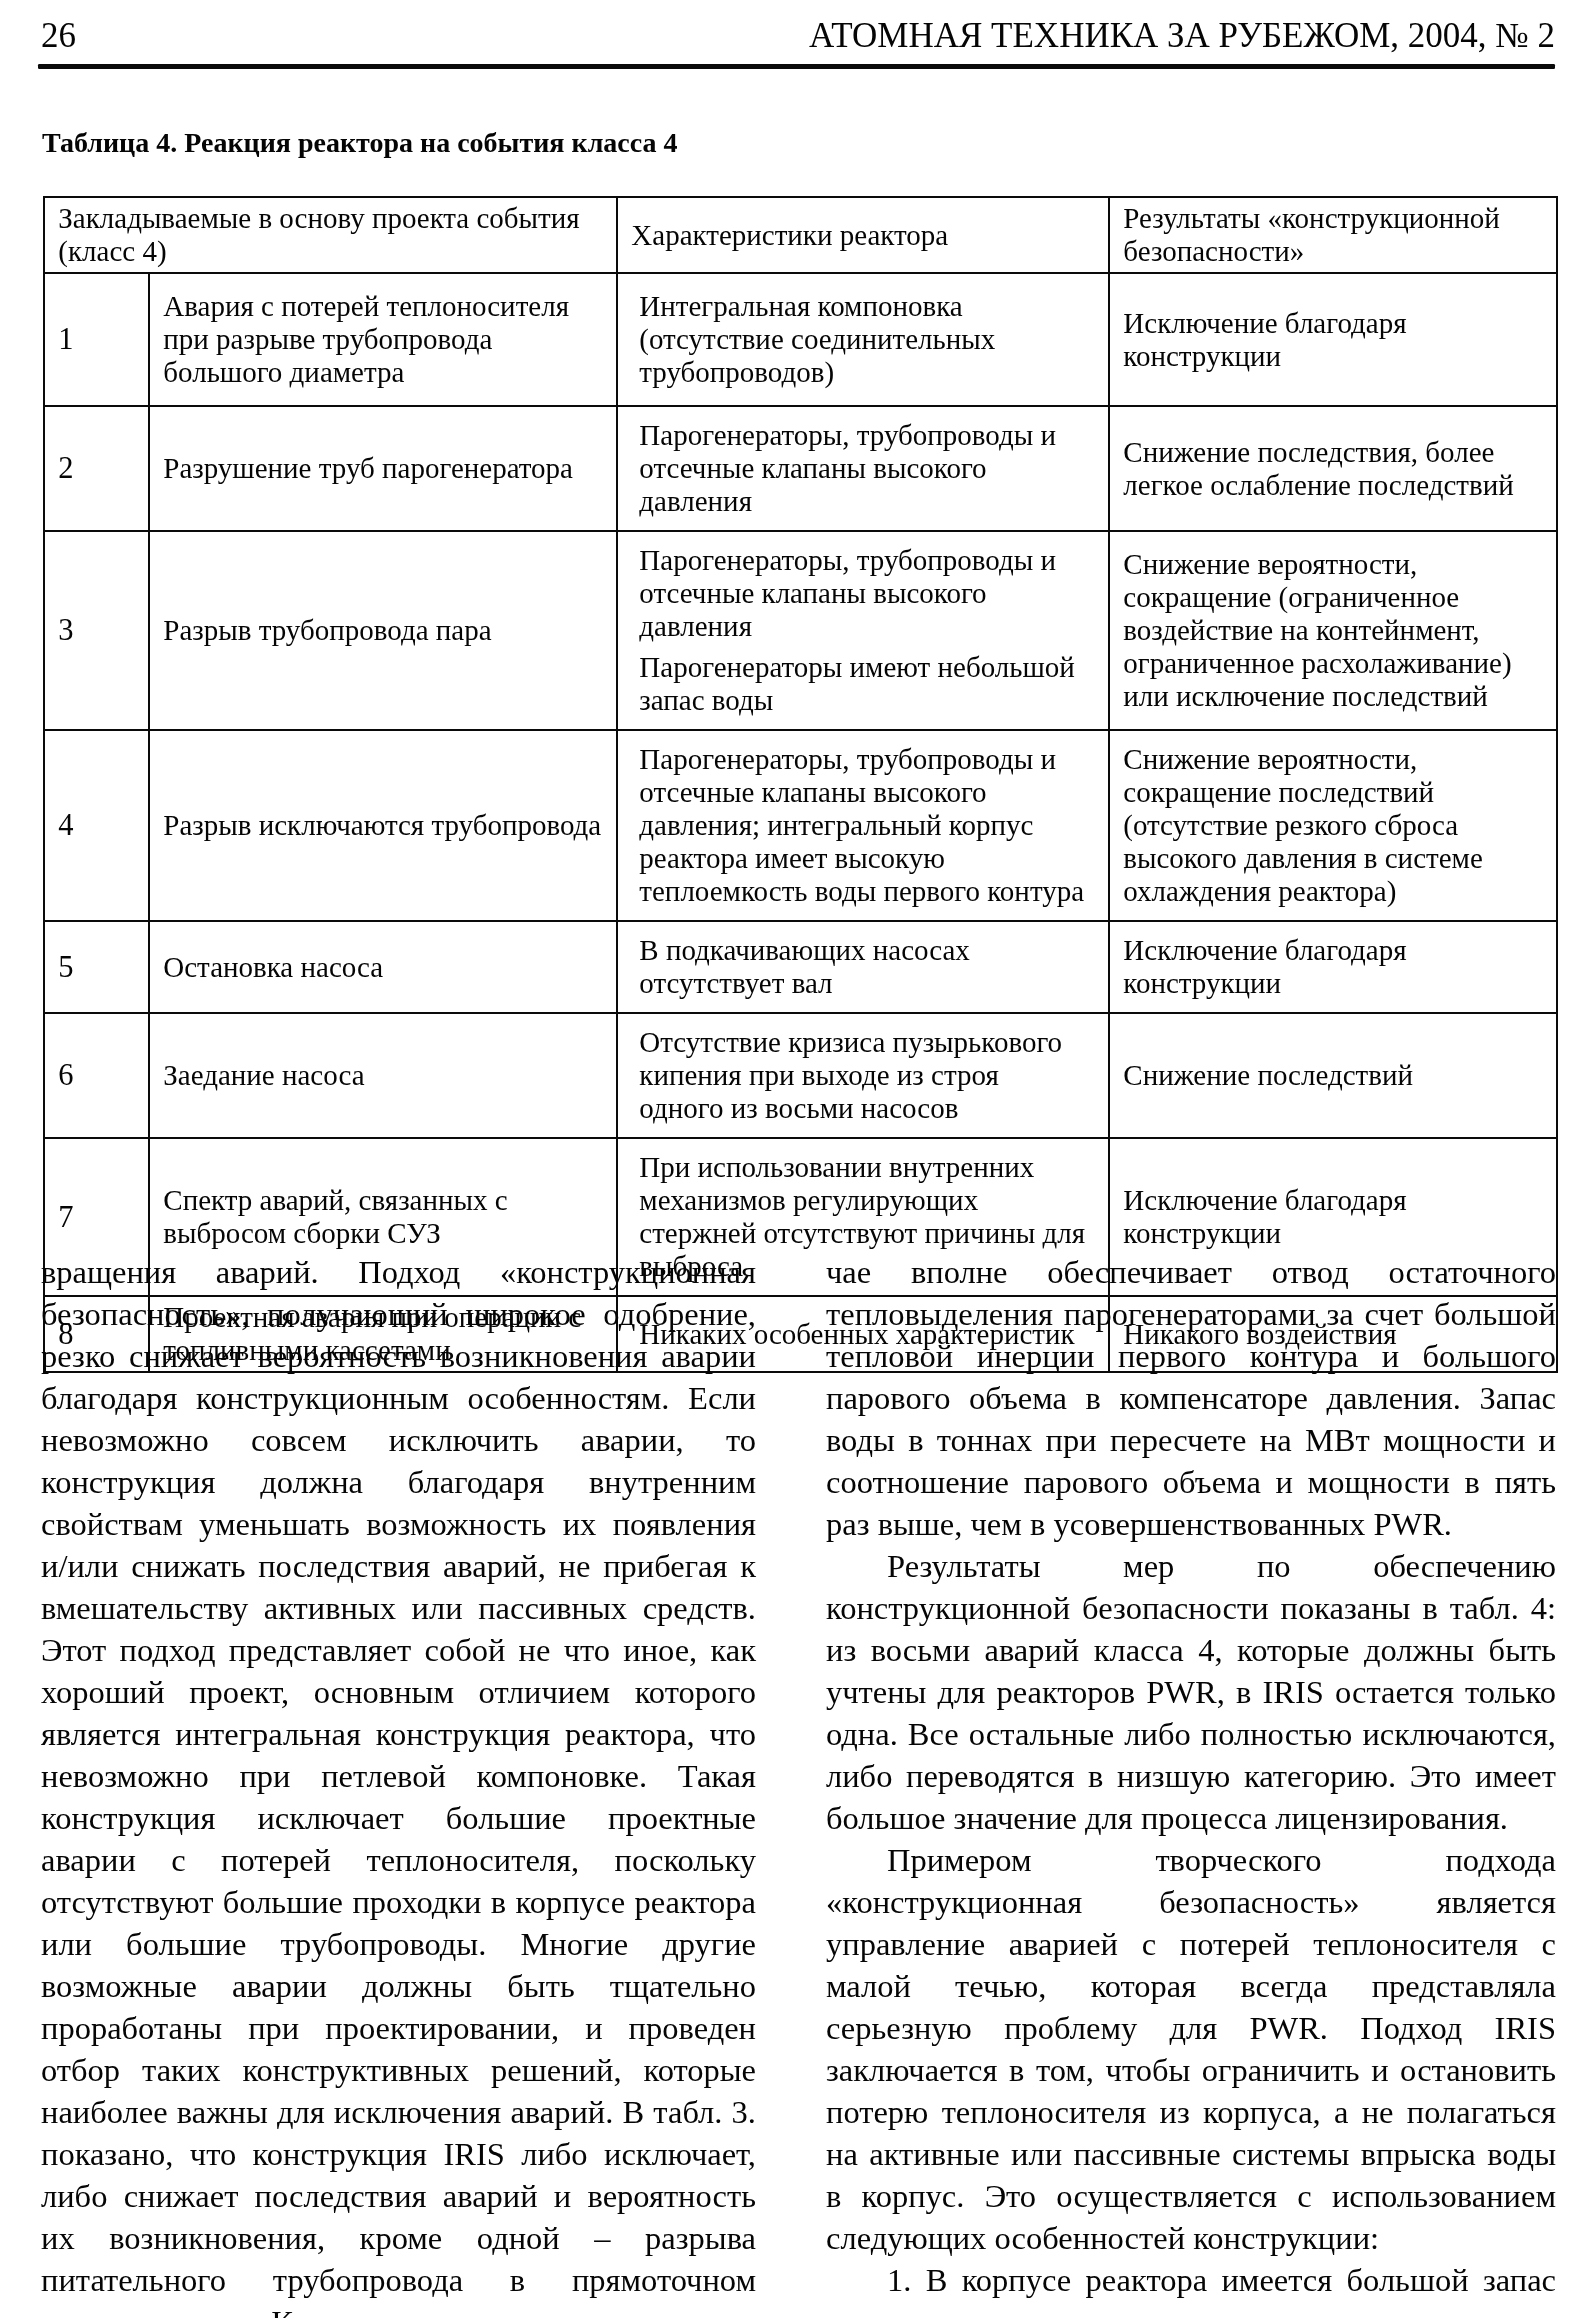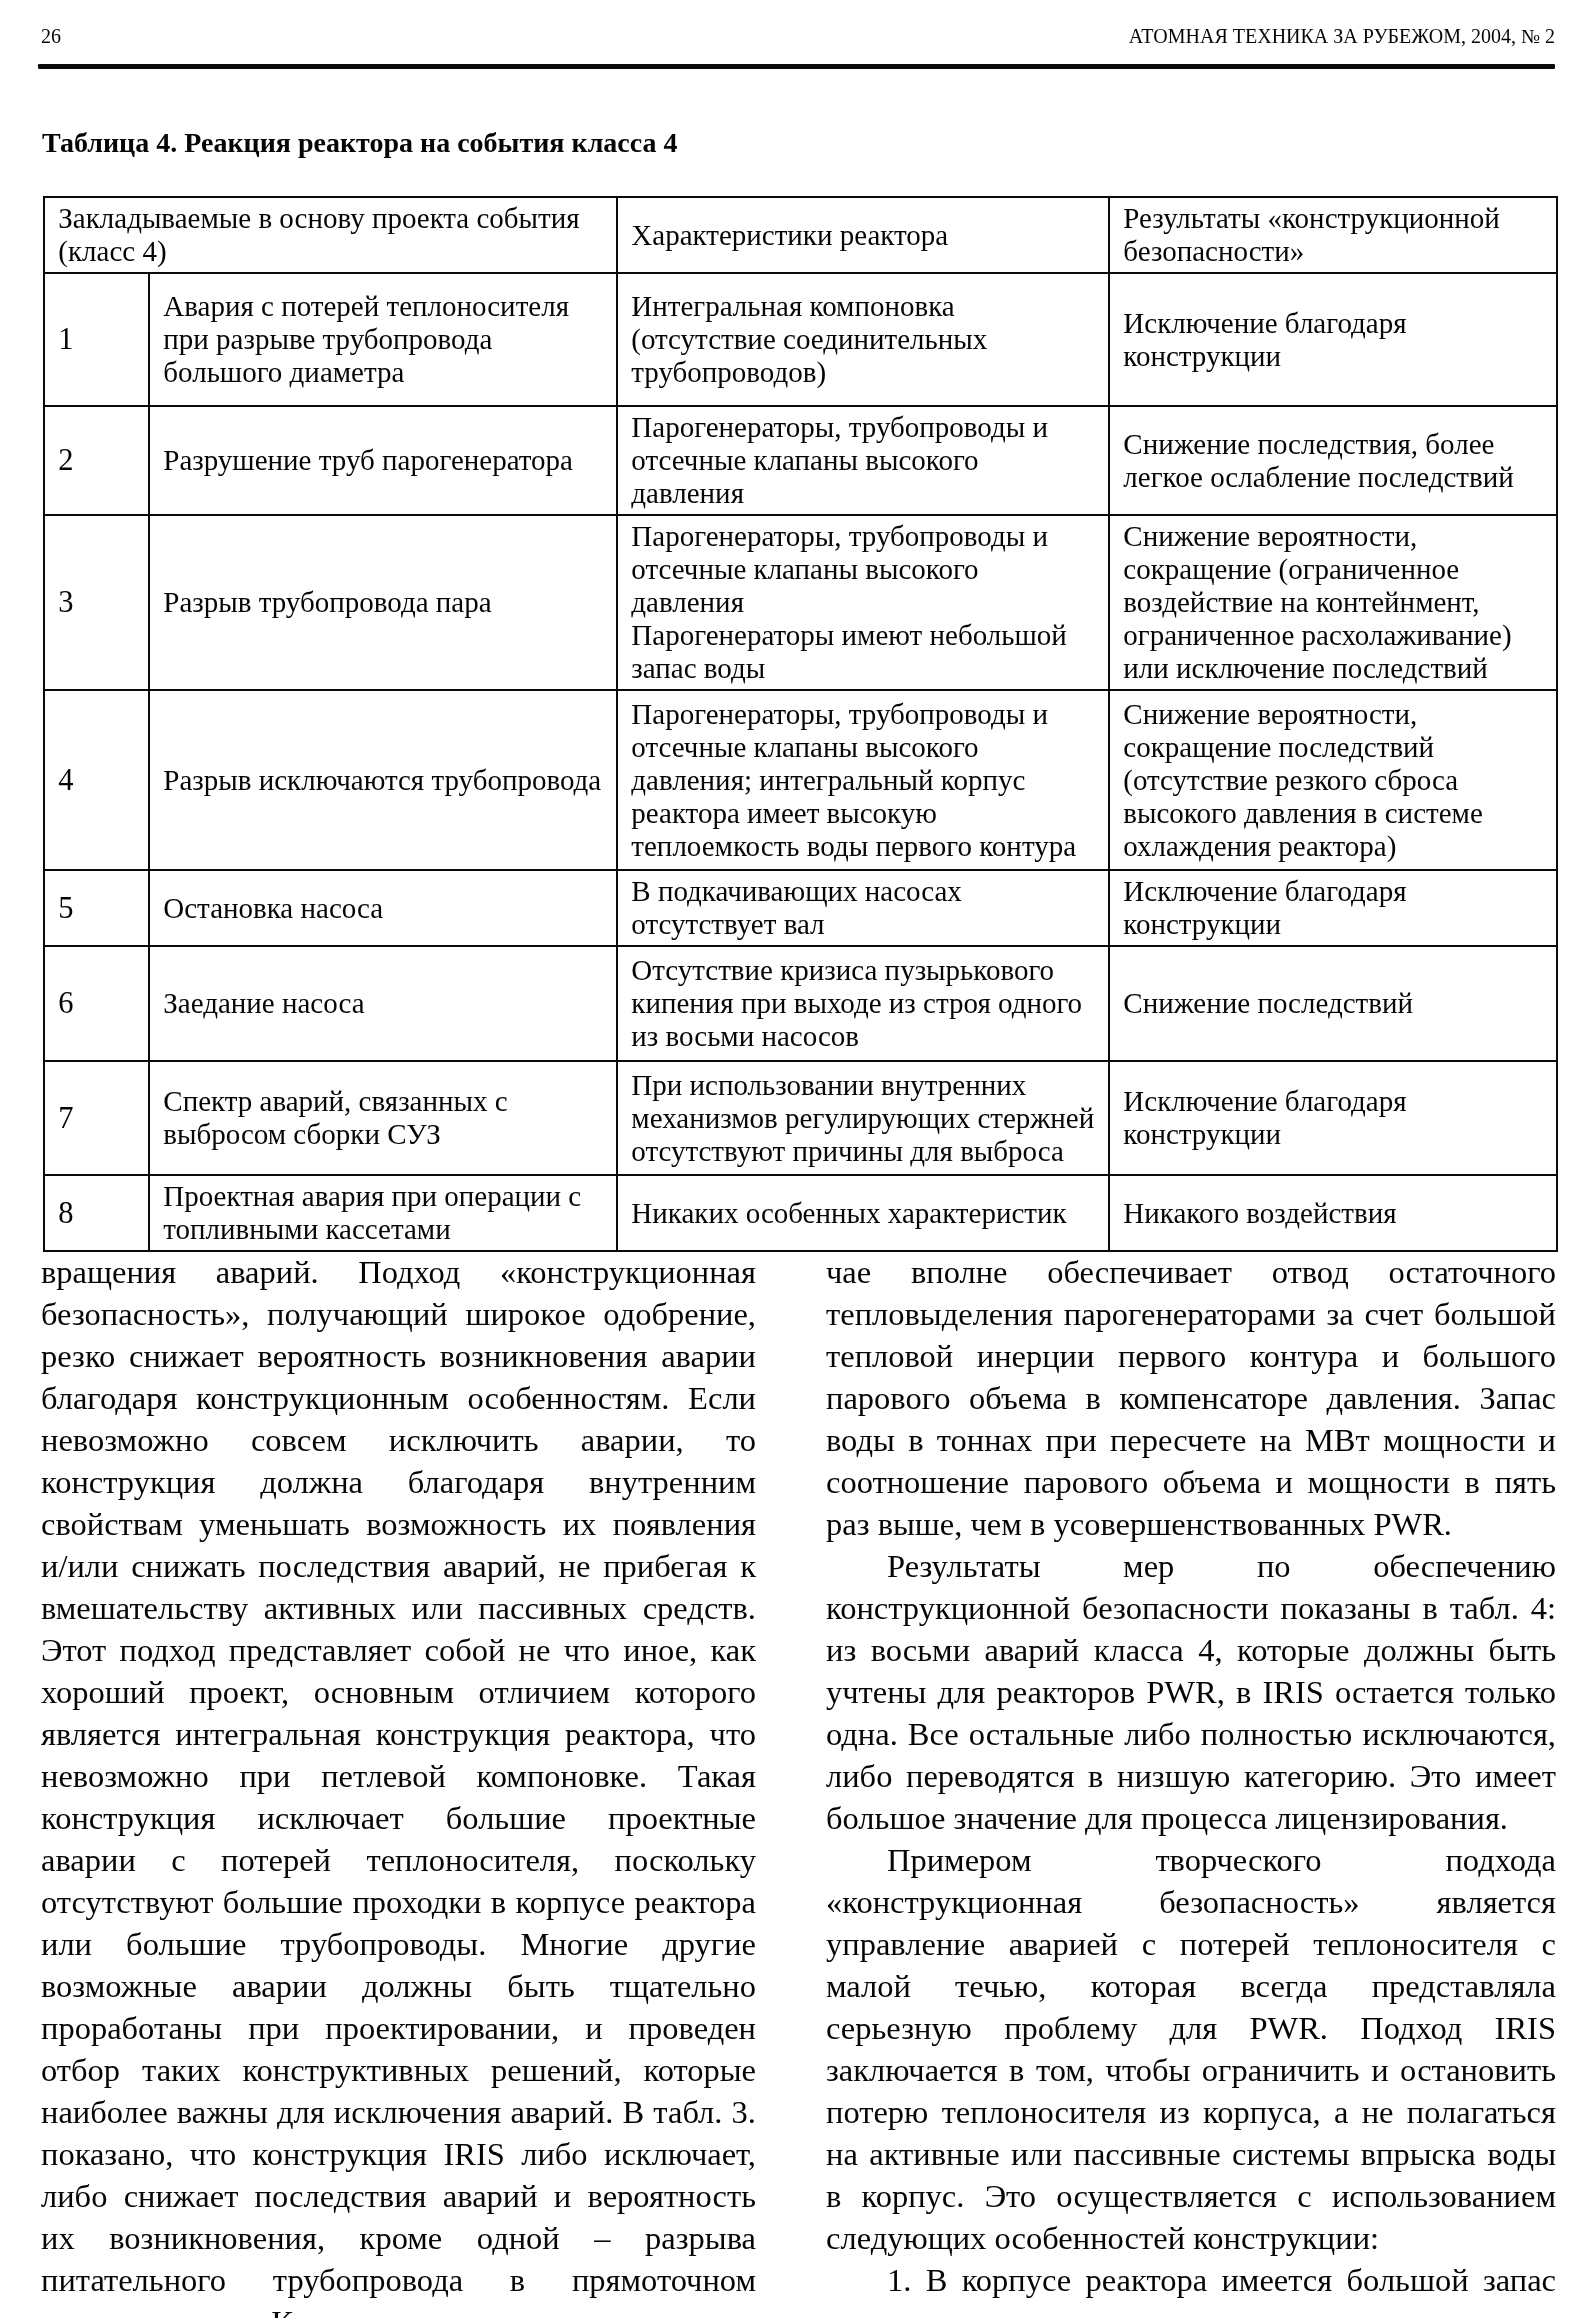--- a/index.html
+++ b/index.html
@@ -5,21 +5,21 @@
   html,body{margin:0;padding:0;}
   body{
     width:1592px;height:2319px;
     background:#ffffff;color:#050505;
     font-family:"Liberation Serif","DejaVu Serif",serif;
     position:relative;overflow:hidden;
   }
   .page-header{
     position:absolute;top:18.6px;left:41px;width:1514px;
     display:flex;justify-content:space-between;align-items:baseline;
-    font-size:20px;line-height:34px;white-space:nowrap;
+    font-size:35px;line-height:34px;white-space:nowrap;
   }
   .header-rule{
     position:absolute;top:64px;left:38px;width:1517px;height:4.6px;
     background:#0a0a0a;border-radius:1.3px;
   }
   .table-caption{
     position:absolute;top:126px;left:42px;
     font-size:28px;font-weight:bold;line-height:34px;
   }
   table.reaction{
@@ -41,21 +41,21 @@
   tbody tr:nth-child(1){height:133px;}
   tbody tr:nth-child(2){height:109px;}
   tbody tr:nth-child(3){height:172px;}
   tbody tr:nth-child(4){height:180px;}
   tbody tr:nth-child(5){height:68px;}
   tbody tr:nth-child(6){height:115px;}
   tbody tr:nth-child(7){height:114px;}
   tbody tr:nth-child(8){height:73px;}
   td.num{text-align:center;font-size:30.5px;padding:4px 5.3px;}
   td.chars,td.result{text-align:justify;}
-  td.chars div{margin:0;}
+  td.chars div{margin:8px;}
   .body-col{
     position:absolute;top:1251px;
     font-size:32.5px;line-height:42px;
     text-align:justify;
   }
   .body-col.left{left:41px;width:715px;}
   .body-col.right{left:826px;width:730px;}
   .body-col p{margin:0;padding:0;}
   .body-col p.indent{text-indent:61px;}
 </style>

